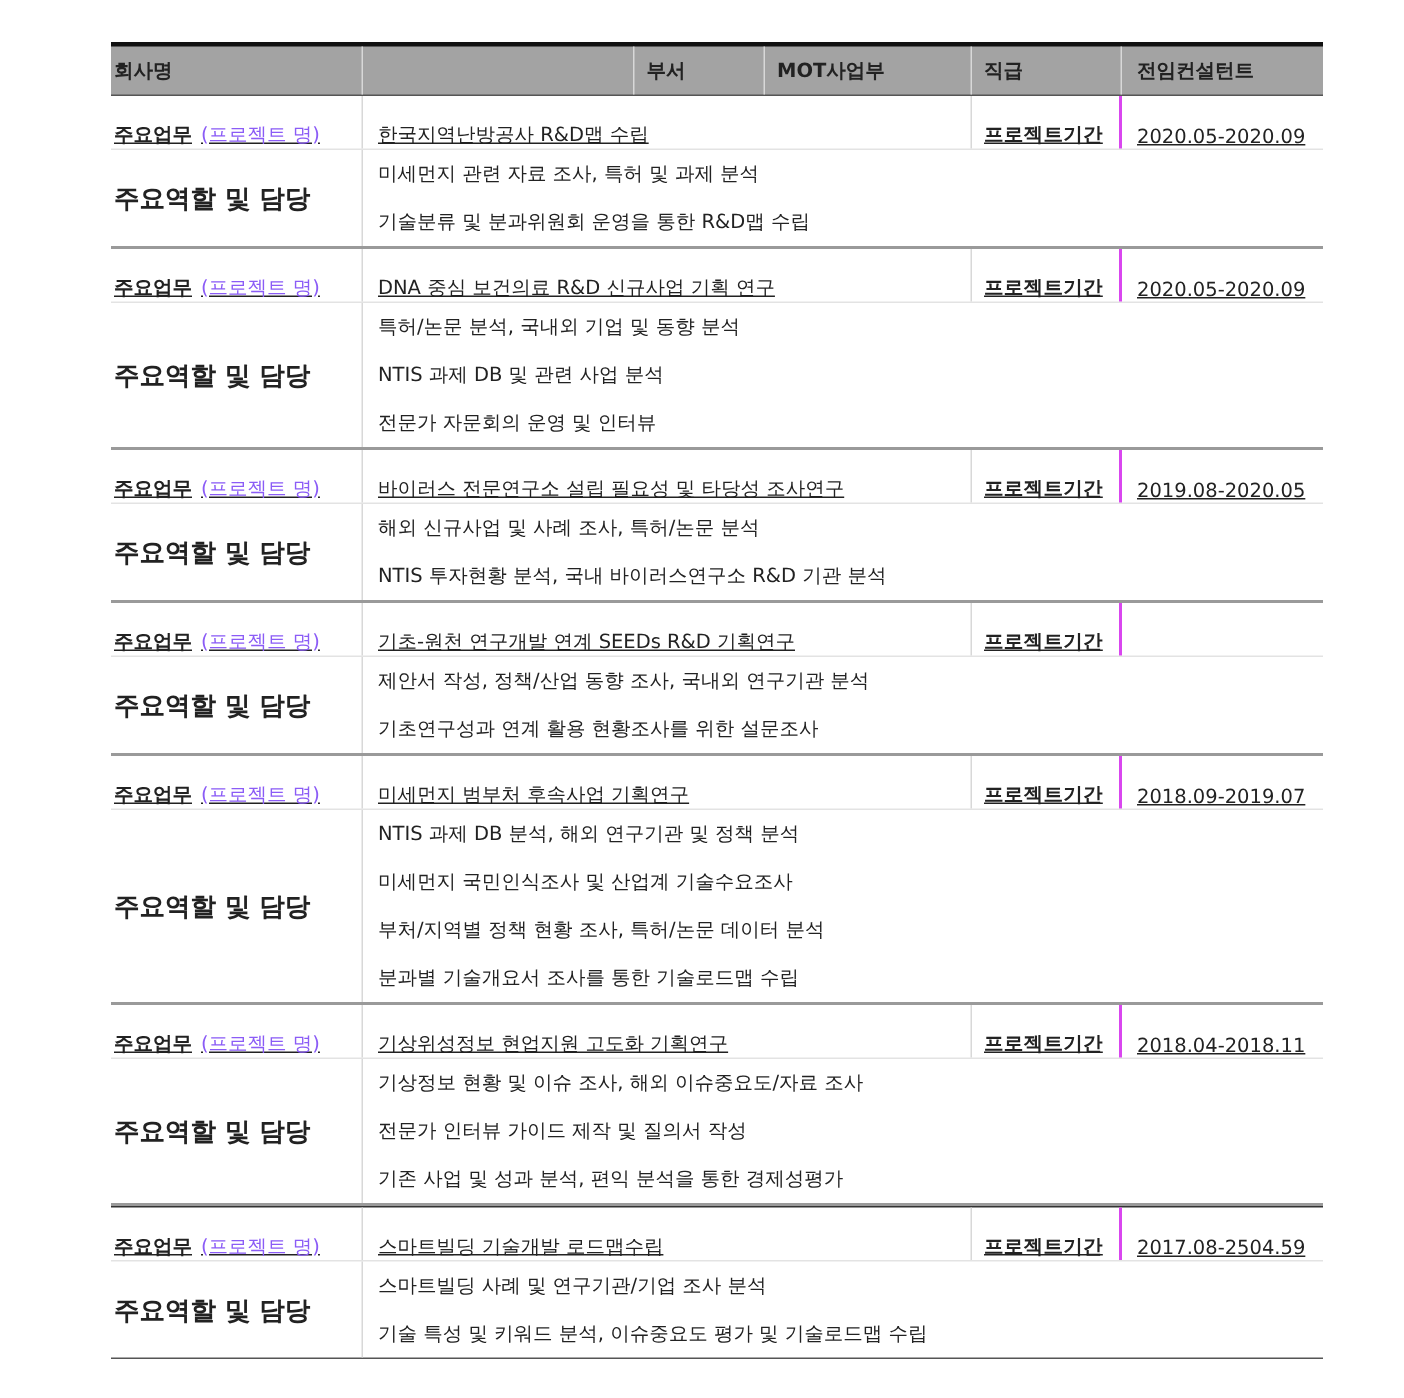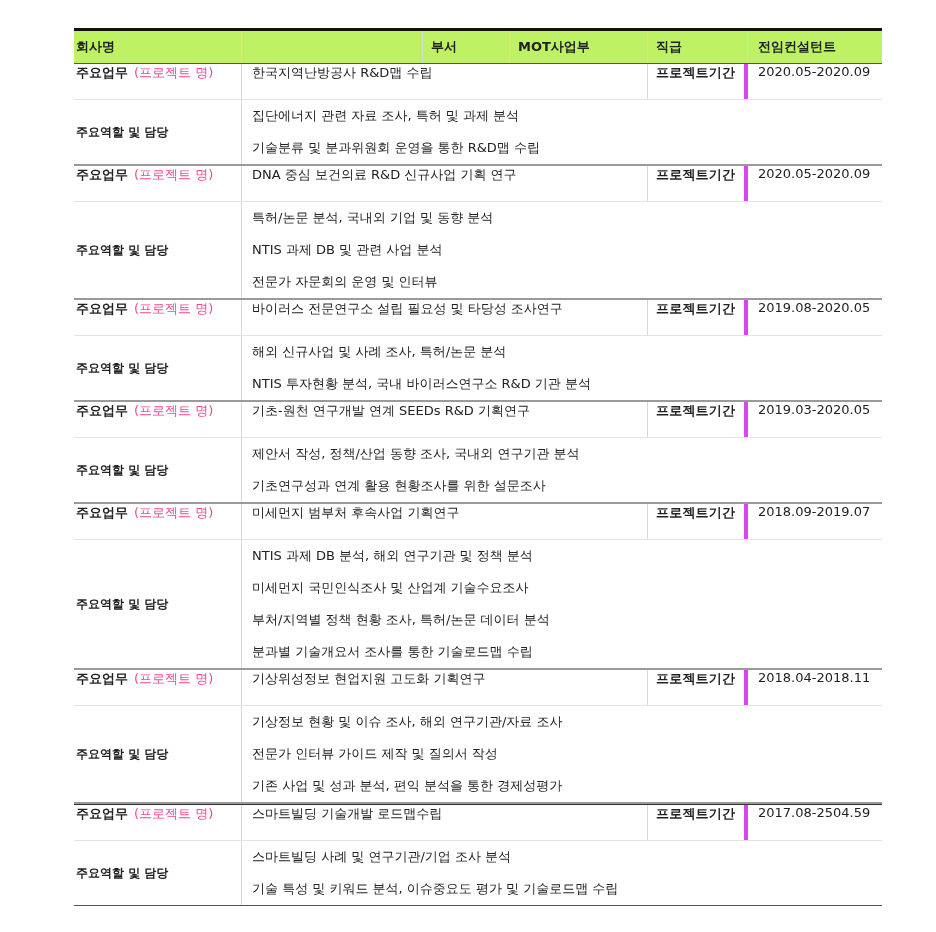--- a/index.html
+++ b/index.html
@@ -1,39 +1,39 @@
 <!DOCTYPE html>
 <html><head>
 <meta charset="utf-8">
 <style>
   html, body { margin:0; padding:0; background:#ffffff; }
   body { width:936px; height:932px; position:relative; font-family:"DejaVu Sans", "Liberation Sans", sans-serif; color:#222; }
   .tbl { position:absolute; left:74px; top:28px; width:808px; }
-  .hdr { display:flex; height:36px; background:#bef264; border-top:3px solid #111; border-bottom:1px solid #555; box-sizing:border-box; }
+  .hdr { display:flex; height:36px; background:#a3a3a3; border-top:3px solid #111; border-bottom:1px solid #555; box-sizing:border-box; }
   .hdr > div { box-sizing:border-box; display:flex; align-items:center; font-weight:bold; font-size:13px; padding-left:2px; border-right:1px solid #d8d8d8; }
   .hdr > div:last-child { border-right:none; }
   .c1 { width:168px; }
   .c2 { width:181px; }
   .c3 { width:87px; padding-left:8px !important; }
   .c4 { width:138px; padding-left:8px !important; }
   .c5 { width:100px; padding-left:8px !important; }
   .c6 { width:134px; padding-left:10px !important; }
   .proj { border-bottom:2px solid #9a9a9a; }
   .proj.last { border-bottom:1px solid #555; }
   .proj.dark-top { border-top:1px solid #333; }
   .prow { display:flex; height:36px; border-bottom:1px solid #e3e3e3; box-sizing:border-box; }
-  .prow > div { box-sizing:border-box; display:flex; align-items:flex-start; font-size:13px; }
+  .prow > div { box-sizing:border-box; display:flex; align-items:flex-end; font-size:13px;text-decoration:underline; }
   .lbl { width:168px; border-right:1px solid #d8d8d8; padding-left:2px; }
   .lbl b { font-weight:bold; margin-right:6px; }
-  .lbl span.sub { font-weight:normal; color:#ec4899; }
+  .lbl span.sub { font-weight:normal; color:#8b5cf6; }
   .pname { width:406px; padding-left:10px; border-right:1px solid #d8d8d8; }
-  .plabel { width:100px; padding-left:8px; font-weight:bold; border-right:4px solid #d946ef; letter-spacing:0.2px; }
+  .plabel { width:100px; padding-left:8px; font-weight:bold; border-right:2px solid #d946ef; letter-spacing:0.2px; }
   .pdate { width:134px; padding-left:10px; font-size:13.5px; }
   .rrow { display:flex; box-sizing:border-box; }
-  .rlbl { width:168px; border-right:1px solid #d8d8d8; display:flex; align-items:center; padding-left:2px; font-weight:bold; font-size:12px; box-sizing:border-box; }
+  .rlbl { width:168px; border-right:1px solid #d8d8d8; display:flex; align-items:center; padding-left:2px; font-weight:bold; font-size:17px; box-sizing:border-box; }
   .rlist { flex:1; padding-left:10px; box-sizing:border-box; }
   .rlist div { height:32px; display:flex; align-items:center; font-size:13px; }
 </style>
 </head>
 <body>
 
 <div class="tbl">
   <div class="hdr">
     <div class="c1">회사명</div>
     <div class="c2"></div>
@@ -49,21 +49,21 @@
         <b>주요업무</b>
         <span class="sub">(프로젝트 명)</span>
       </div>
       <div class="pname">한국지역난방공사 R&amp;D맵 수립</div>
       <div class="plabel">프로젝트기간</div>
       <div class="pdate">2020.05-2020.09</div>
     </div>
     <div class="rrow">
       <div class="rlbl">주요역할 및 담당</div>
       <div class="rlist">
-            <div>집단에너지 관련 자료 조사, 특허 및 과제 분석</div>
+            <div>미세먼지 관련 자료 조사, 특허 및 과제 분석</div>
             <div>기술분류 및 분과위원회 운영을 통한 R&amp;D맵 수립</div>
           </div>
     </div>
       </div>
       <div class="proj">
     <div class="prow">
       <div class="lbl">
         <b>주요업무</b>
         <span class="sub">(프로젝트 명)</span>
       </div>
@@ -99,21 +99,20 @@
     </div>
       </div>
       <div class="proj">
     <div class="prow">
       <div class="lbl">
         <b>주요업무</b>
         <span class="sub">(프로젝트 명)</span>
       </div>
       <div class="pname">기초-원천 연구개발 연계 SEEDs R&amp;D 기획연구</div>
       <div class="plabel">프로젝트기간</div>
-      <div class="pdate">2019.03-2020.05</div>
     </div>
     <div class="rrow">
       <div class="rlbl">주요역할 및 담당</div>
       <div class="rlist">
             <div>제안서 작성, 정책/산업 동향 조사, 국내외 연구기관 분석</div>
             <div>기초연구성과 연계 활용 현황조사를 위한 설문조사</div>
           </div>
     </div>
       </div>
       <div class="proj">
@@ -142,21 +141,21 @@
         <b>주요업무</b>
         <span class="sub">(프로젝트 명)</span>
       </div>
       <div class="pname">기상위성정보 현업지원 고도화 기획연구</div>
       <div class="plabel">프로젝트기간</div>
       <div class="pdate">2018.04-2018.11</div>
     </div>
     <div class="rrow">
       <div class="rlbl">주요역할 및 담당</div>
       <div class="rlist">
-            <div>기상정보 현황 및 이슈 조사, 해외 연구기관/자료 조사</div>
+            <div>기상정보 현황 및 이슈 조사, 해외 이슈중요도/자료 조사</div>
             <div>전문가 인터뷰 가이드 제작 및 질의서 작성</div>
             <div>기존 사업 및 성과 분석, 편익 분석을 통한 경제성평가</div>
           </div>
     </div>
       </div>
       <div class="proj last dark-top">
     <div class="prow">
       <div class="lbl">
         <b>주요업무</b>
         <span class="sub">(프로젝트 명)</span>

